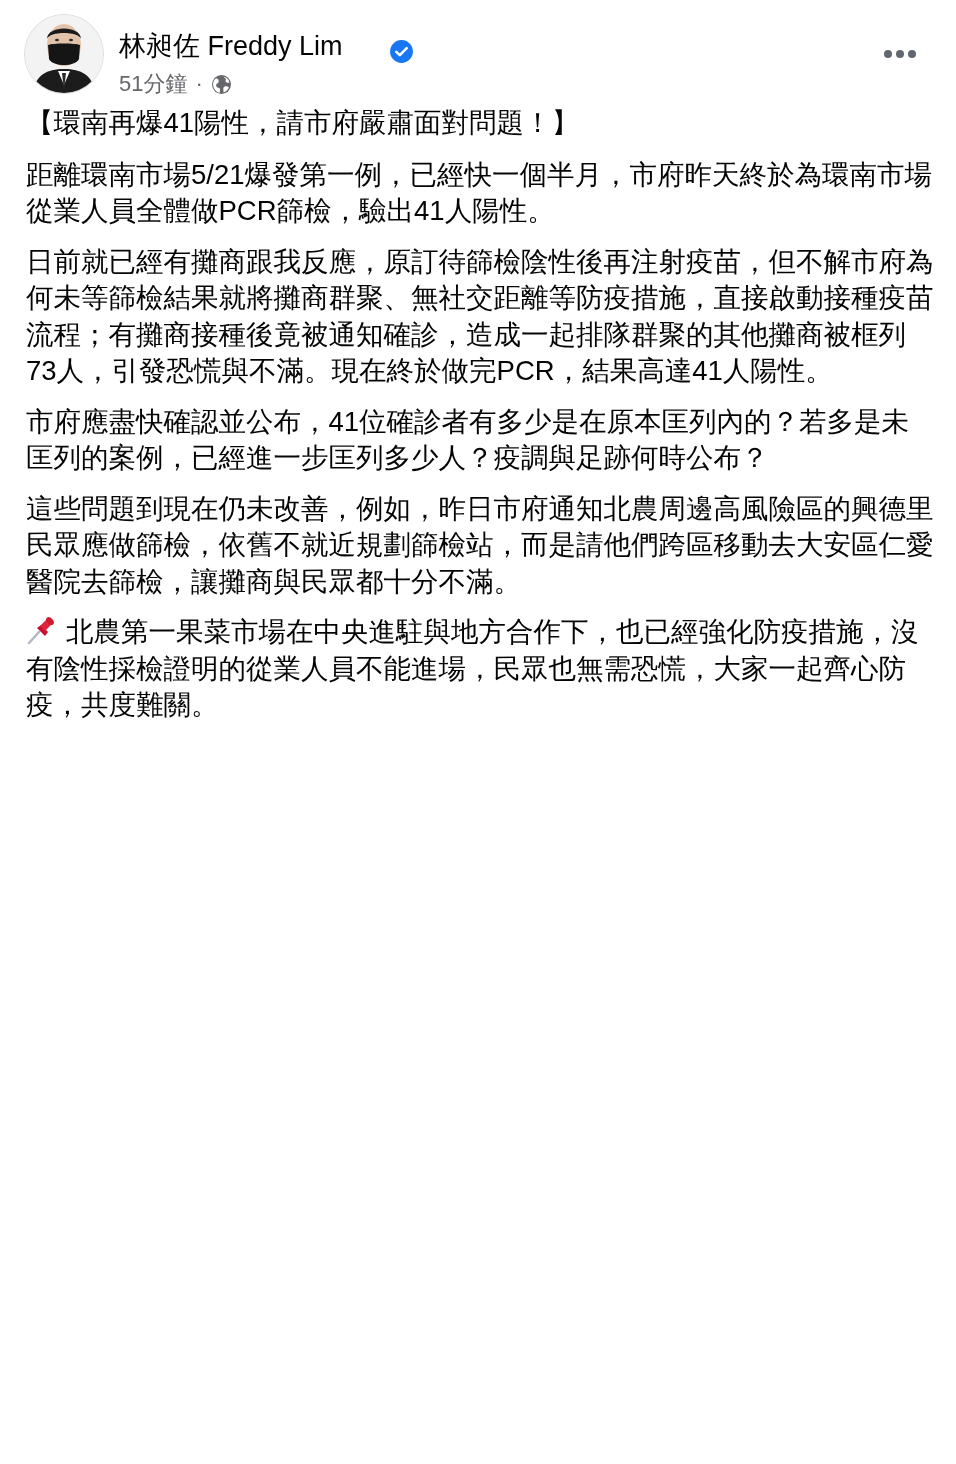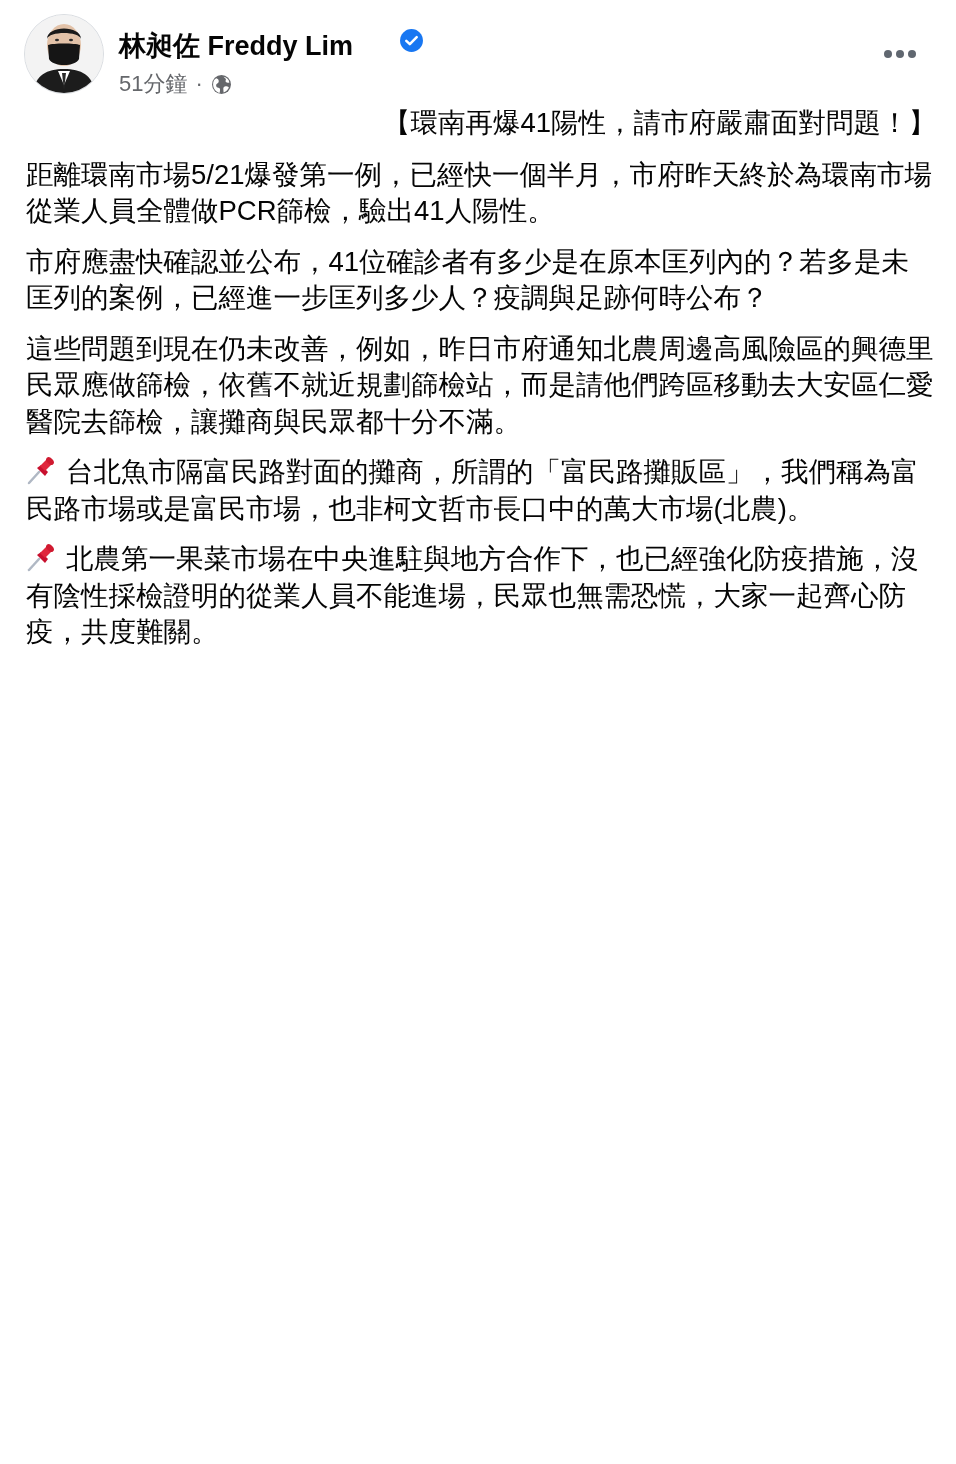--- a/index.html
+++ b/index.html
@@ -1,29 +1,29 @@
 <!DOCTYPE html>
 <html><head>
 <meta charset="utf-8">
 <style>
   html, body { margin: 0; padding: 0; background: #ffffff; }
   body { width: 956px; height: 1464px; overflow: hidden; font-family: "Liberation Sans", "DejaVu Sans", sans-serif; color: #050505; }
   .post { position: relative; width: 956px; height: 1464px; }
   .header { position: absolute; left: 24px; top: 14px; right: 24px; height: 80px; }
   .avatar { position: absolute; left: 0; top: 0; width: 78px; height: 78px; border-radius: 50%; overflow: hidden; background: #f0f2f5; border: 1px solid #dadde1; }
-  .author { position: absolute; left: 95px; top: 14px; font-size: 27px; font-weight: bold; color: #050505; white-space: nowrap; display: flex; align-items: flex-start; gap: 36px; }
+  .author { position: absolute; left: 95px; top: 14px; font-size: 27px; font-weight: normal; color: #050505; white-space: nowrap; display: flex; align-items: flex-end; gap: 36px; }
   .verified { display: inline-block; margin-left: 10px; width: 25px; height: 25px; }
   .meta { position: absolute; left: 95px; top: 55px; font-size: 22px; color: #65676b; display: flex; align-items: center; white-space: nowrap; text-align: right; }
   .meta .dot { margin: 0 8px; }
   .globe { width: 21px; height: 21px; display: inline-block; }
   .more { position: absolute; right: 16px; top: 36px; display: flex; gap: 4px; cursor: pointer; }
   .more span { width: 8px; height: 8px; background: #606770; border-radius: 50%; display: inline-block; }
   .content { position: absolute; left: 26px; top: 105px; width: 910px; font-size: 27.5px; line-height: 36.5px; color: #050505; }
   .content p { margin: 0 0 14px 0; }
-  .content p.title { margin-bottom: 15px; text-align: right; }
+  .content p.title { margin-bottom: 15px; }
   .pin { display: inline-block; width: 32px; height: 30px; vertical-align: -4px; margin-right: 8px; }
 </style>
 </head>
 <body>
 
 <div class="post">
   <div class="header">
     <div class="avatar">
       <svg width="78" height="78" viewBox="0 0 78 78">
         <rect width="78" height="78" fill="#f3f3f3"></rect>
@@ -57,31 +57,24 @@
     <div class="more">
       <span></span>
       <span></span>
       <span></span>
     </div>
   </div>
 
   <div class="content">
     <p class="title">【環南再爆41陽性，請市府嚴肅面對問題！】</p>
     <p>距離環南市場5/21爆發第一例，已經快一個半月，市府昨天終於為環南市場從業人員全體做PCR篩檢，驗出41人陽性。</p>
+    <p>日前就已經有攤商跟我反應，原訂待篩檢陰性後再注射疫苗，但不解市府為何未等篩檢結果就將攤商群聚、無社交距離等防疫措施，直接啟動接種疫苗流程；有攤商接種後竟被通知確診，造成一起排隊群聚的其他攤商被框列73人，引發恐慌與不滿。現在終於做完PCR，結果高達41人陽性。</p>
     <p>市府應盡快確認並公布，41位確診者有多少是在原本匡列內的？若多是未匡列的案例，已經進一步匡列多少人？疫調與足跡何時公布？</p>
     <p>這些問題到現在仍未改善，例如，昨日市府通知北農周邊高風險區的興德里民眾應做篩檢，依舊不就近規劃篩檢站，而是請他們跨區移動去大安區仁愛醫院去篩檢，讓攤商與民眾都十分不滿。</p>
 
-    <p>
-      <svg class="pin" viewBox="0 0 32 30">
-        <path d="M3 28 L13 17" stroke="#b0b8c4" stroke-width="2.5" stroke-linecap="round"></path>
-        <path d="M11 13 L19 21 L22 17 L15 10 Z" fill="#c8102e"></path>
-        <path d="M14 11 L21 4 C23 3 27 7 26 9 L19 16 Z" fill="#e0263c"></path>
-        <ellipse cx="24" cy="6" rx="4.5" ry="3" transform="rotate(45 24 6)" fill="#d01a30"></ellipse>
-      </svg><span>台北魚市隔富民路對面的攤商，所謂的「富民路攤販區」，我們稱為富民路市場或是富民市場，也非柯文哲市長口中的萬大市場(北農)。</span>
-    </p>
     <p>
       <svg class="pin" viewBox="0 0 32 30">
         <path d="M3 28 L13 17" stroke="#b0b8c4" stroke-width="2.5" stroke-linecap="round"></path>
         <path d="M11 13 L19 21 L22 17 L15 10 Z" fill="#c8102e"></path>
         <path d="M14 11 L21 4 C23 3 27 7 26 9 L19 16 Z" fill="#e0263c"></path>
         <ellipse cx="24" cy="6" rx="4.5" ry="3" transform="rotate(45 24 6)" fill="#d01a30"></ellipse>
       </svg><span>北農第一果菜市場在中央進駐與地方合作下，也已經強化防疫措施，沒有陰性採檢證明的從業人員不能進場，民眾也無需恐慌，大家一起齊心防疫，共度難關。</span>
     </p>
   </div>
 </div>

